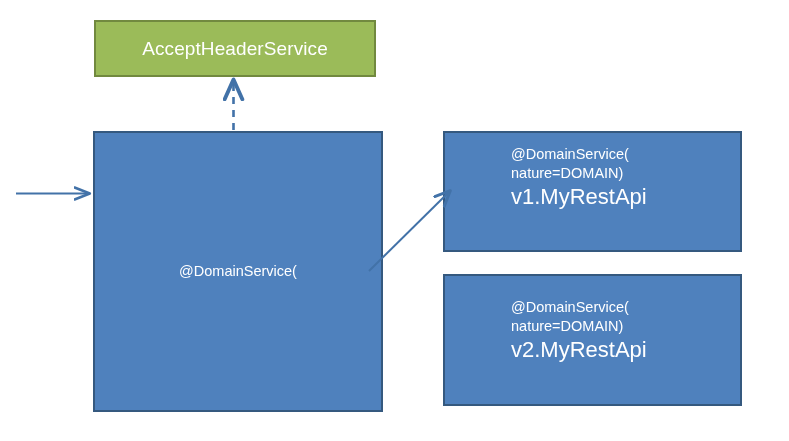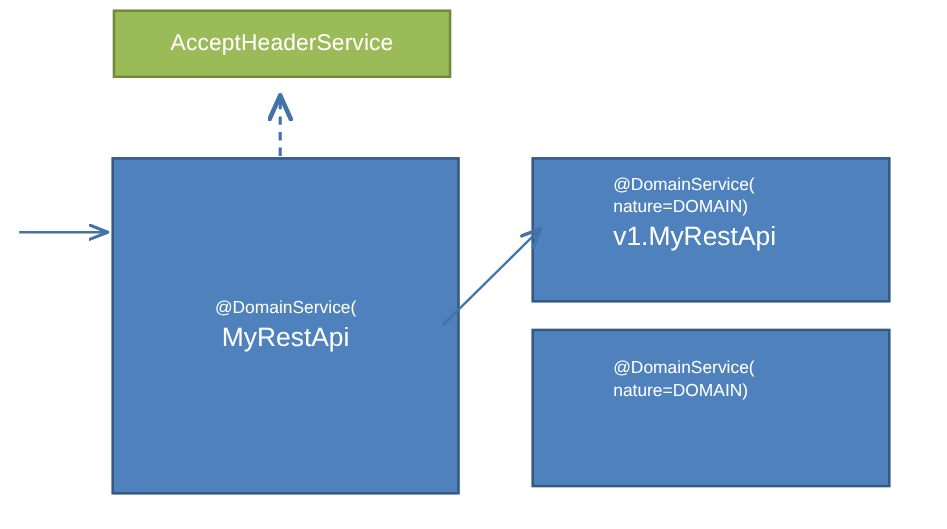--- a/index.html
+++ b/index.html
@@ -62,43 +62,43 @@
     height: 441px;
     pointer-events: none;
     overflow: visible;
   }
 </style>
 </head>
 <body>
 
 <div id="canvas">
 
-  <div class="node node-green" style="left:94px; top:8px; width:282px; height:57px;">
+  <div class="node node-green" style="left:94px; top:20px; width:282px; height:57px;">
     <span class="node-label-single">AcceptHeaderService</span>
   </div>
 
   <div class="node node-blue" style="left:93px; top:131px; width:290px; height:281px;">
     <div class="stack" style="align-items:center;">
       <span class="ann-line">@DomainService(</span>
-      <span class="cls-line">MyRestApi</span>
     </div>
   </div>
 
   <div class="node node-blue" style="left:443px; top:131px; width:299px; height:121px; align-items:flex-start; justify-content:flex-start;">
     <div class="stack" style="margin:12px 0 0 66px;">
       <span class="ann-line">@DomainService(</span>
       <span class="ann-line">nature=DOMAIN)</span>
       <span class="cls-line">v1.MyRestApi</span>
     </div>
   </div>
 
   <div class="node node-blue" style="left:443px; top:274px; width:299px; height:132px; align-items:flex-start; justify-content:flex-start;">
     <div class="stack" style="margin:22px 0 0 66px;">
       <span class="ann-line">@DomainService(</span>
       <span class="ann-line">nature=DOMAIN)</span>
+      <span class="cls-line">v2.MyRestApi</span>
     </div>
   </div>
 
   <svg class="overlay" viewBox="0 0 789 441">
     <defs>
       <marker id="arrowSolid" markerWidth="9" markerHeight="9" refX="7.6" refY="3.6" orient="auto" markerUnits="strokeWidth">
         <path d="M0.4,0.6 L8,3.6 L0.4,6.6" fill="none" stroke="#4272A8" stroke-width="1.3" stroke-linecap="round" stroke-linejoin="round"></path>
       </marker>
       <marker id="arrowOpen" markerWidth="10" markerHeight="10" refX="8" refY="4" orient="auto" markerUnits="strokeWidth">
         <path d="M0.6,7.4 L8.2,4 L0.6,0.6" fill="none" stroke="#4272A8" stroke-width="1.5" stroke-linecap="round" stroke-linejoin="round"></path>

